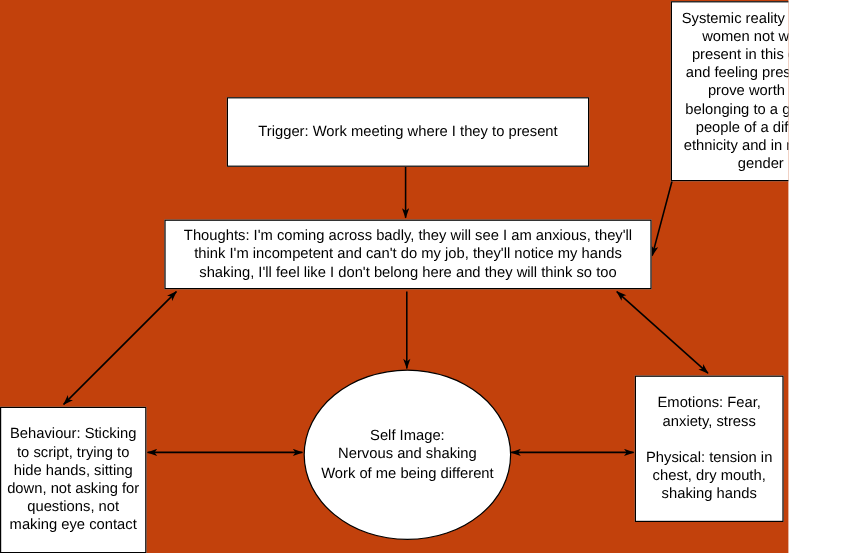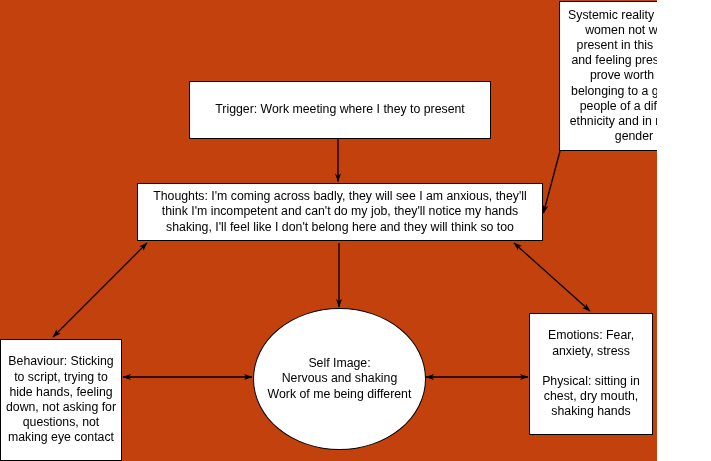--- a/index.html
+++ b/index.html
@@ -122,28 +122,28 @@
 
   <div class="node" id="node-trigger">
     <span class="node-text">Trigger: Work meeting where I they to present</span>
   </div>
 
   <div class="node" id="node-thoughts">
     <span class="node-text">Thoughts: I'm coming across badly, they will see I am anxious, they'll think I'm incompetent and can't do my job, they'll notice my hands shaking, I'll feel like I don't belong here and they will think so too</span>
   </div>
 
   <div class="node" id="node-behaviour">
-    <span class="node-text">Behaviour: Sticking to script, trying to hide hands, feeling down, not asking for questions, not making eye contact</span>
+    <span class="node-text">Behaviour: Sticking to script, trying to hide hands, sitting down, not asking for questions, not making eye contact</span>
   </div>
 
   <div class="node ellipse" id="node-selfimage">
     <span class="node-text">Self Image:
 Nervous and shaking
 Work of me being different</span>
   </div>
 
   <div class="node" id="node-emotions">
     <span class="node-text">Emotions: Fear, anxiety, stress
 
-Physical: sitting in chest, dry mouth, shaking hands</span>
+Physical: tension in chest, dry mouth, shaking hands</span>
   </div>
 
 </div>
 
 </body></html>

